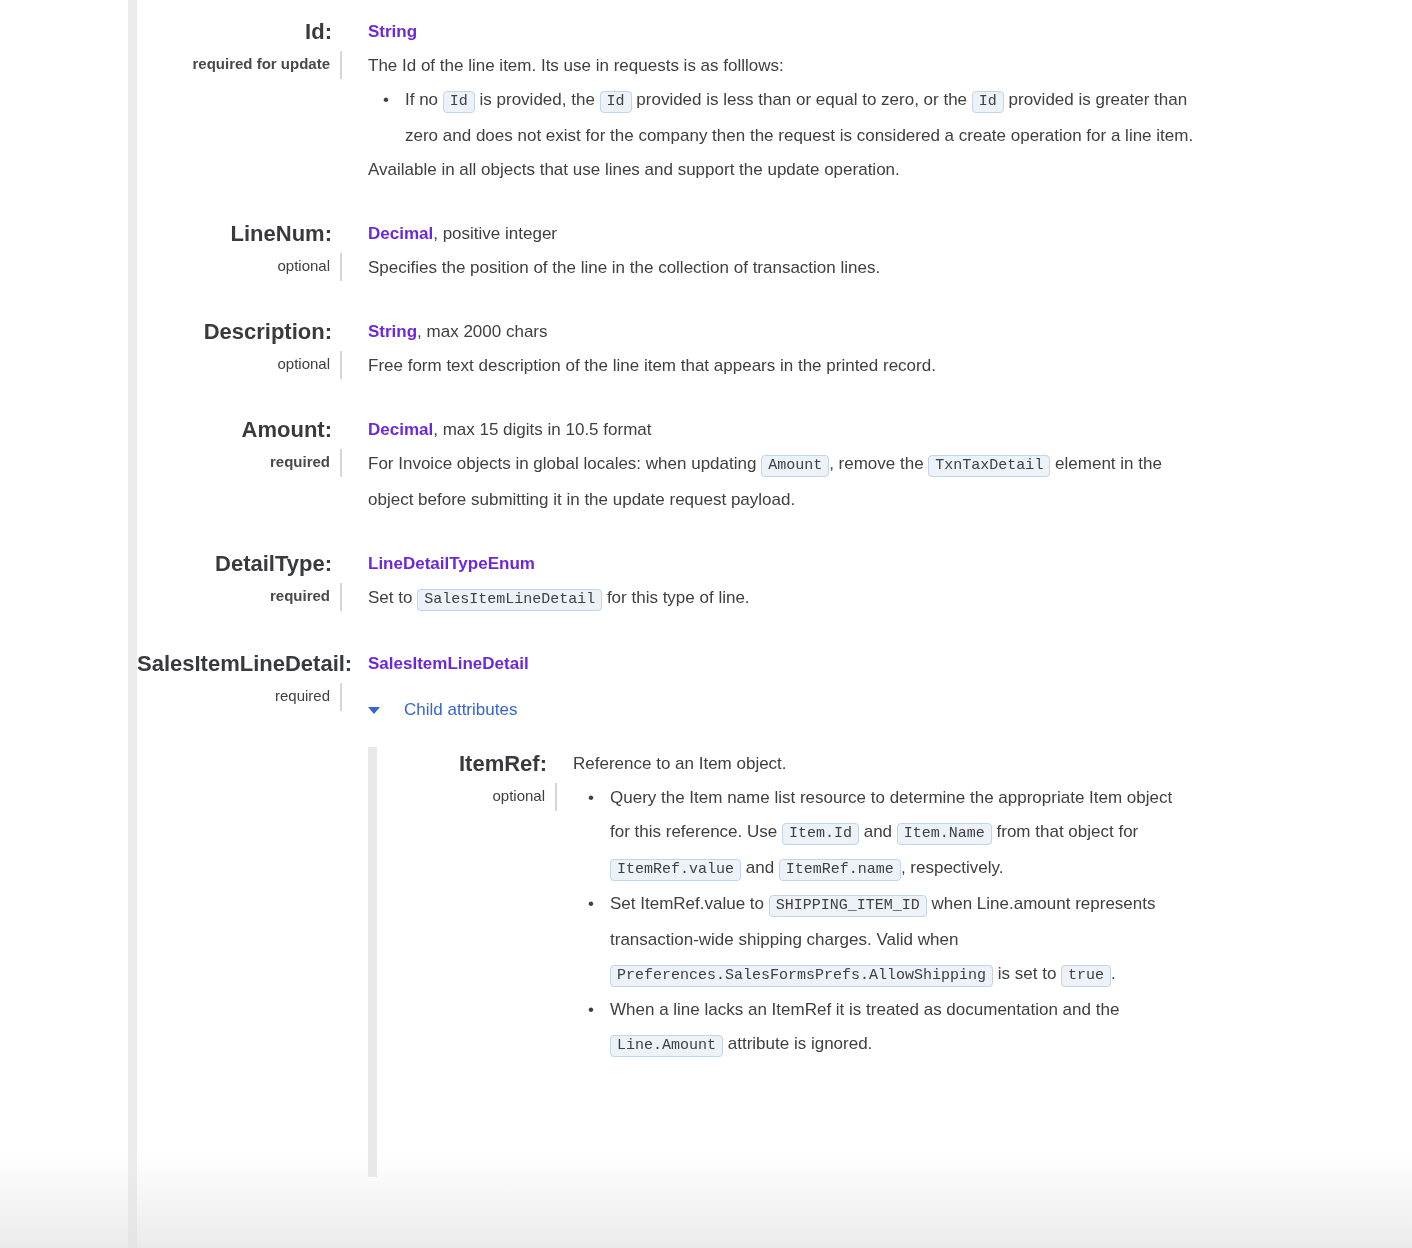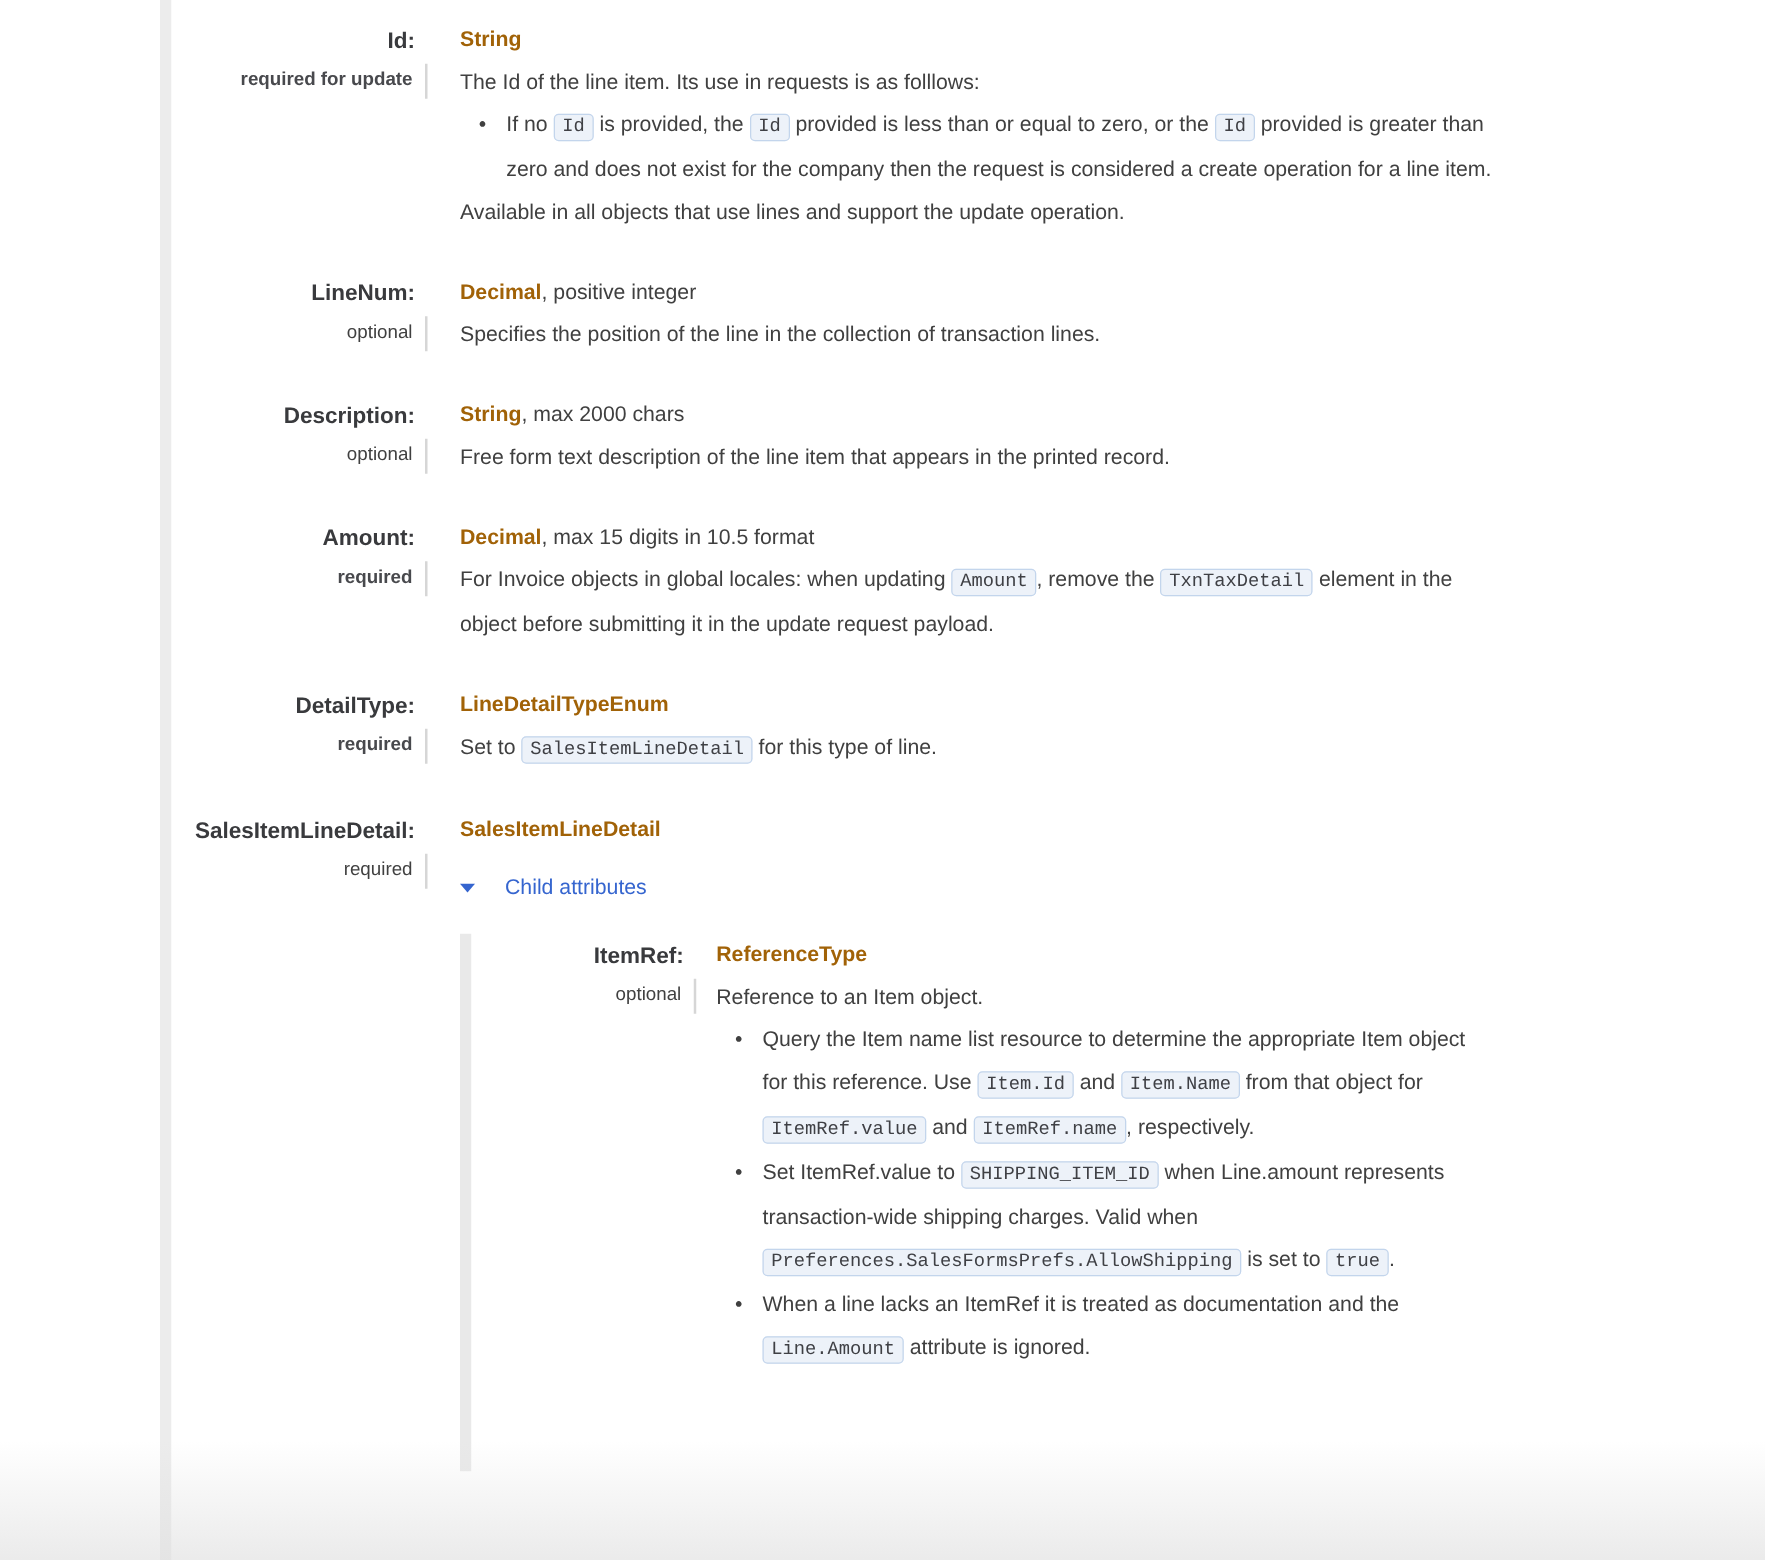--- a/index.html
+++ b/index.html
@@ -4,26 +4,26 @@
 <style>
   html,body{margin:0;padding:0;}
   body{
     width:1412px;height:1248px;overflow:hidden;background:#ffffff;
     font-family:"Liberation Sans",sans-serif;color:#404040;position:relative;
   }
   .left-rail{position:absolute;left:128px;top:0;width:9px;height:1248px;background:#ececec;}
   #fields{position:absolute;left:137px;top:15px;width:1265px;}
   .field-row{display:flex;margin-bottom:30px;}
   .field-label{width:205px;flex:none;text-align:right;}
-  .field-name{font-weight:bold;font-size:18px;line-height:34px;color:#393a3d;padding-right:10px;white-space:nowrap;}
+  .field-name{font-weight:bold;font-size:22px;line-height:34px;color:#393a3d;padding-right:10px;white-space:nowrap;}
   .field-meta{font-size:15px;line-height:25px;color:#404040;padding-right:10px;border-right:2px solid #d6d6d6;margin-top:2px;padding-bottom:3px;white-space:nowrap;}
   .meta-bold{font-weight:bold;color:#48494d;padding-left:12px;}
   .field-content{padding-left:26px;width:832px;font-size:17px;line-height:34px;color:#404040;}
   .type-line{}
-  .type-name{font-weight:bold;color:#a16207;}
+  .type-name{font-weight:bold;color:#6d28d9;}
   .body-p{margin:0;}
   .body-list{list-style:none;margin:0;padding:0;}
   .body-bullet{position:relative;padding-left:37px;}
   .body-bullet::before{content:"\2022";position:absolute;left:15px;top:0;color:#404040;}
   .code-token{
     font-family:"Liberation Mono","DejaVu Sans Mono",monospace;
     font-size:15px;background:#edf2f9;border:1px solid #c3d5ec;border-radius:4px;
     padding:1px 6px 2px;color:#3f4045;white-space:nowrap;
   }
   .child-link{color:#3565cf;margin-top:12px;display:flex;align-items:center;gap:24px;cursor:pointer;width:max-content;}
@@ -107,21 +107,20 @@
           <span class="triangle-icon"></span>
           <span class="child-link-label">Child attributes</span>
         </div>
         <div class="child-panel">
           <div class="field-row nested-row">
             <div class="field-label">
               <div class="field-name">ItemRef:</div>
               <div class="field-meta">optional</div>
             </div>
             <div class="field-content">
-              <div class="type-line"><span class="type-name">ReferenceType</span></div>
               <div class="body-p"><span class="text-run">Reference to an Item object.</span></div>
               <ul class="body-list">
                 <li class="body-bullet"><span class="text-run">Query the Item name list resource to determine the appropriate Item object for this reference. Use </span><code class="code-token">Item.Id</code><span class="text-run"> and </span><code class="code-token">Item.Name</code><span class="text-run"> from that object for </span><code class="code-token">ItemRef.value</code><span class="text-run"> and </span><code class="code-token">ItemRef.name</code><span class="text-run">, respectively.</span></li>
                 <li class="body-bullet"><span class="text-run">Set ItemRef.value to </span><code class="code-token">SHIPPING_ITEM_ID</code><span class="text-run"> when Line.amount represents transaction-wide shipping charges. Valid when </span><code class="code-token">Preferences.SalesFormsPrefs.AllowShipping</code><span class="text-run"> is set to </span><code class="code-token">true</code><span class="text-run">.</span></li>
                 <li class="body-bullet"><span class="text-run">When a line lacks an ItemRef it is treated as documentation and the </span><code class="code-token">Line.Amount</code><span class="text-run"> attribute is ignored.</span></li>
               </ul>
             </div>
           </div>
         </div>
       </div>

